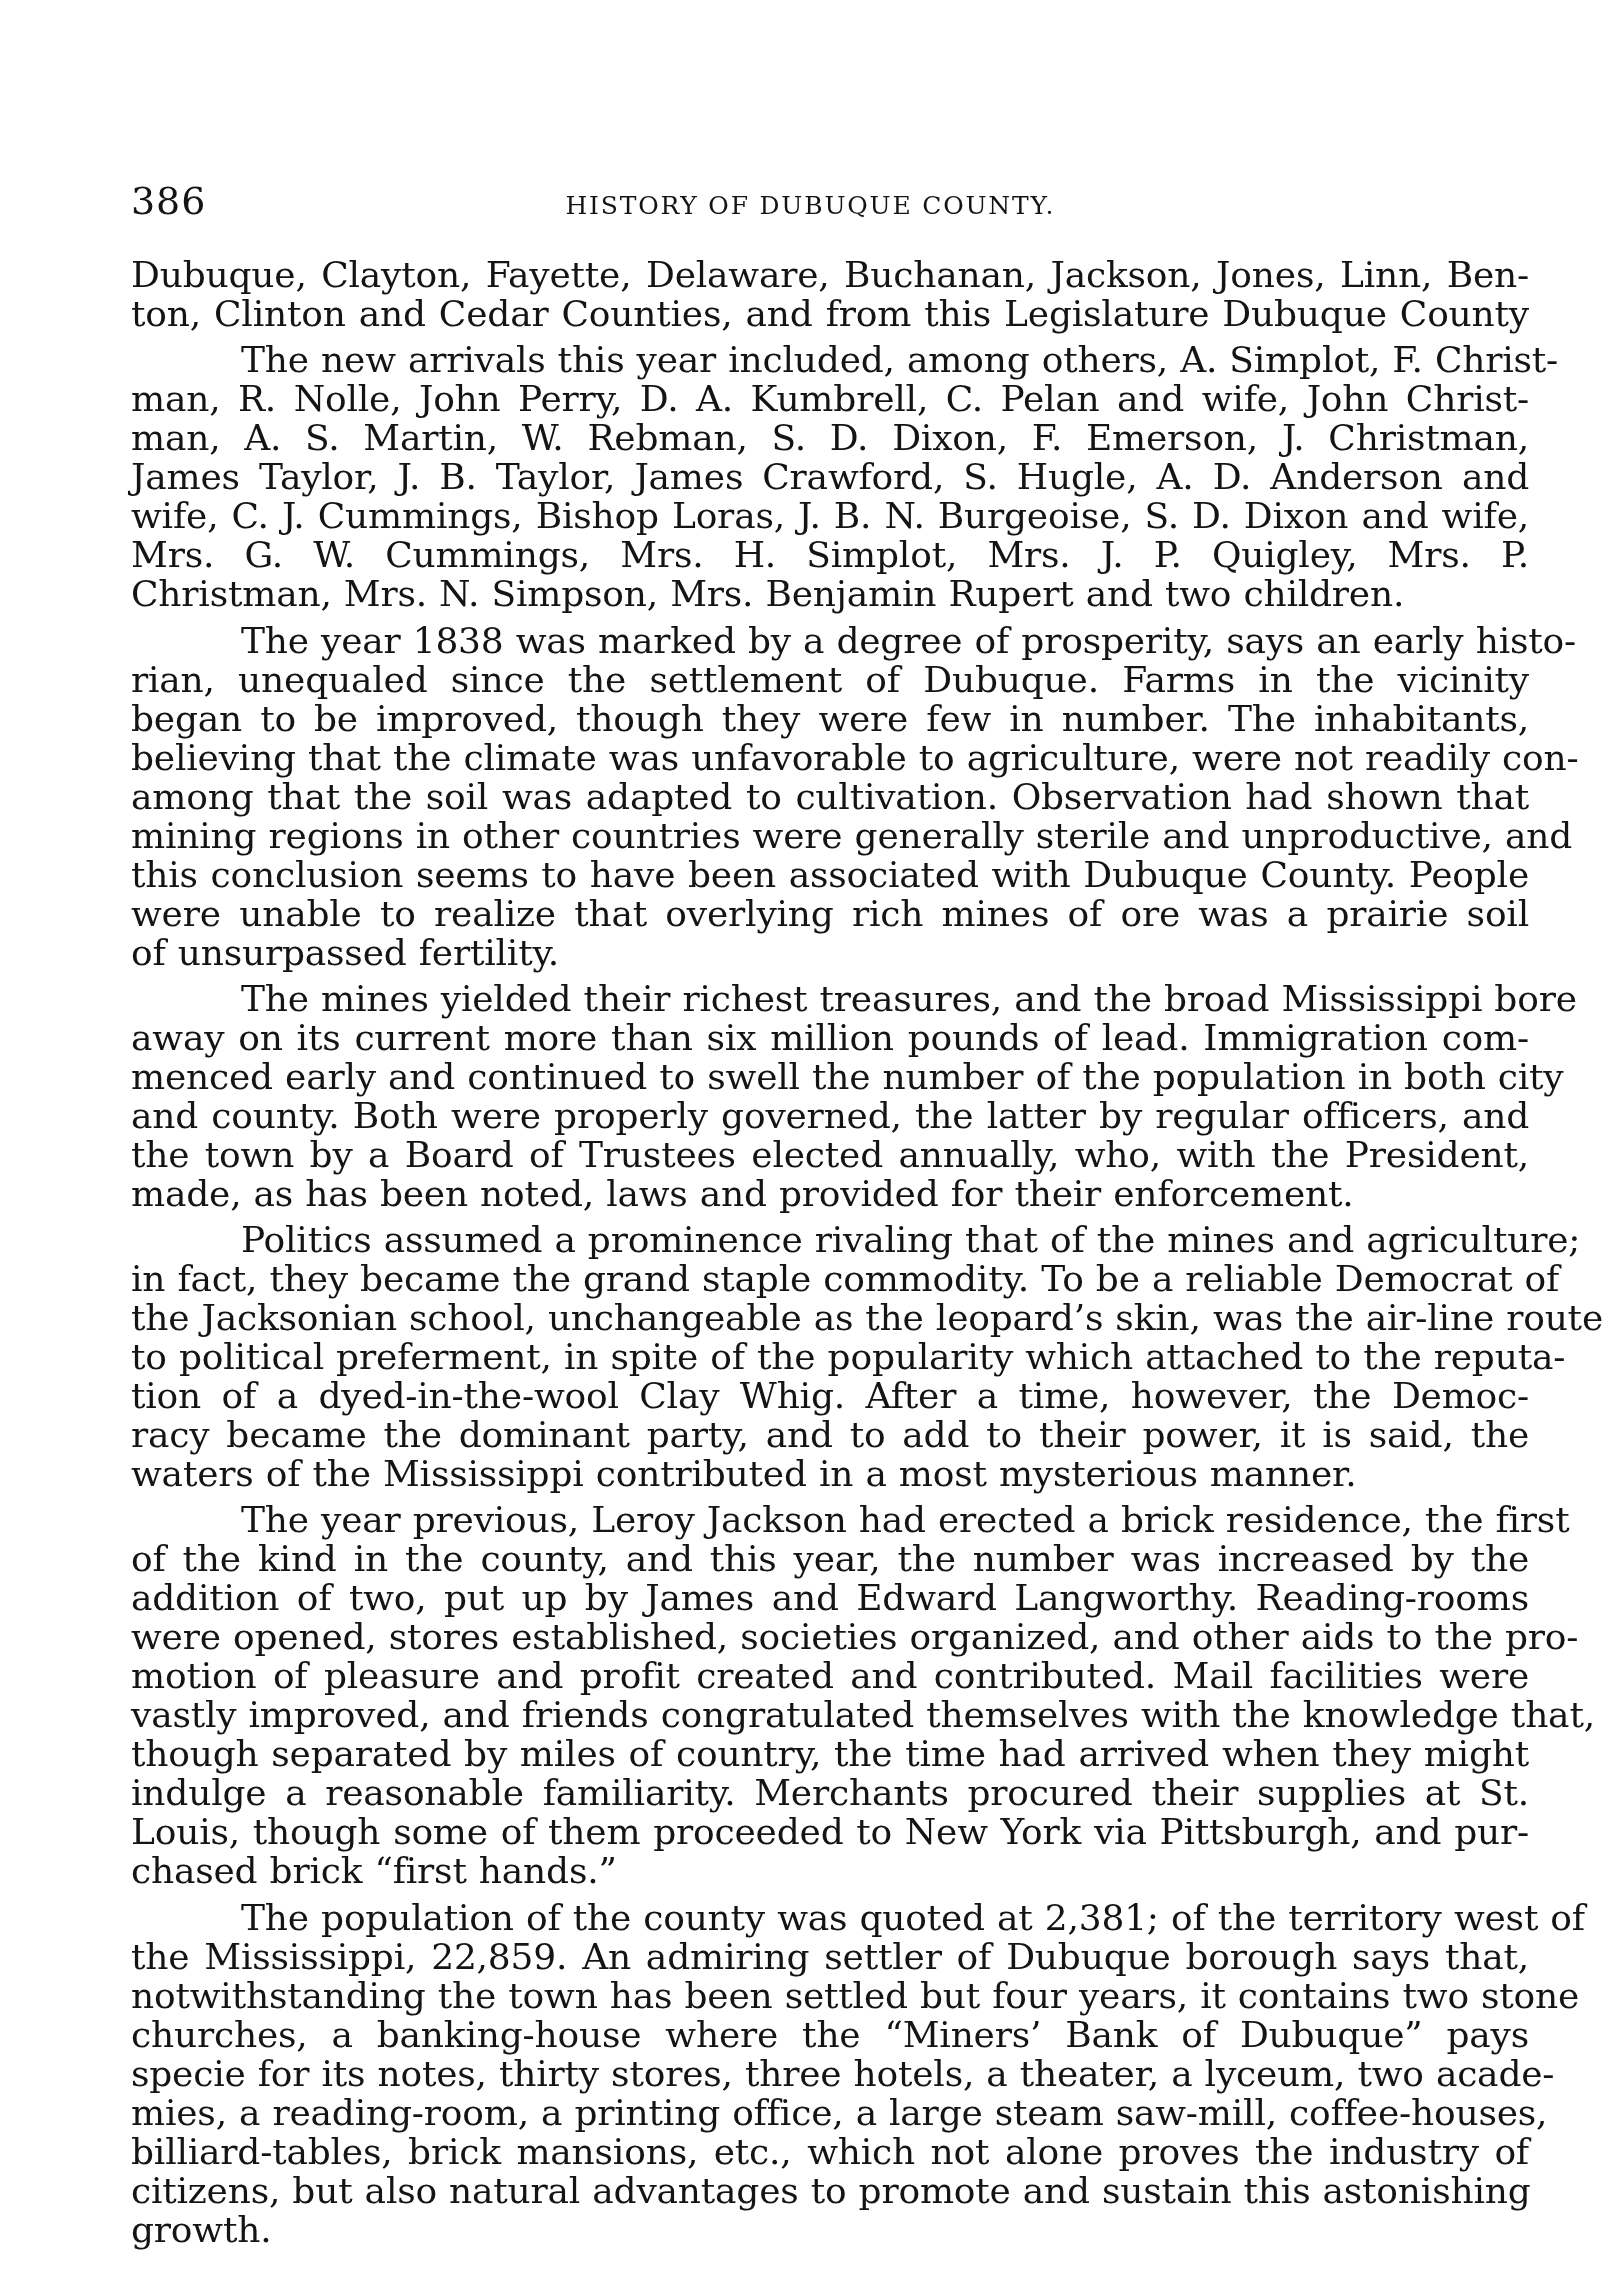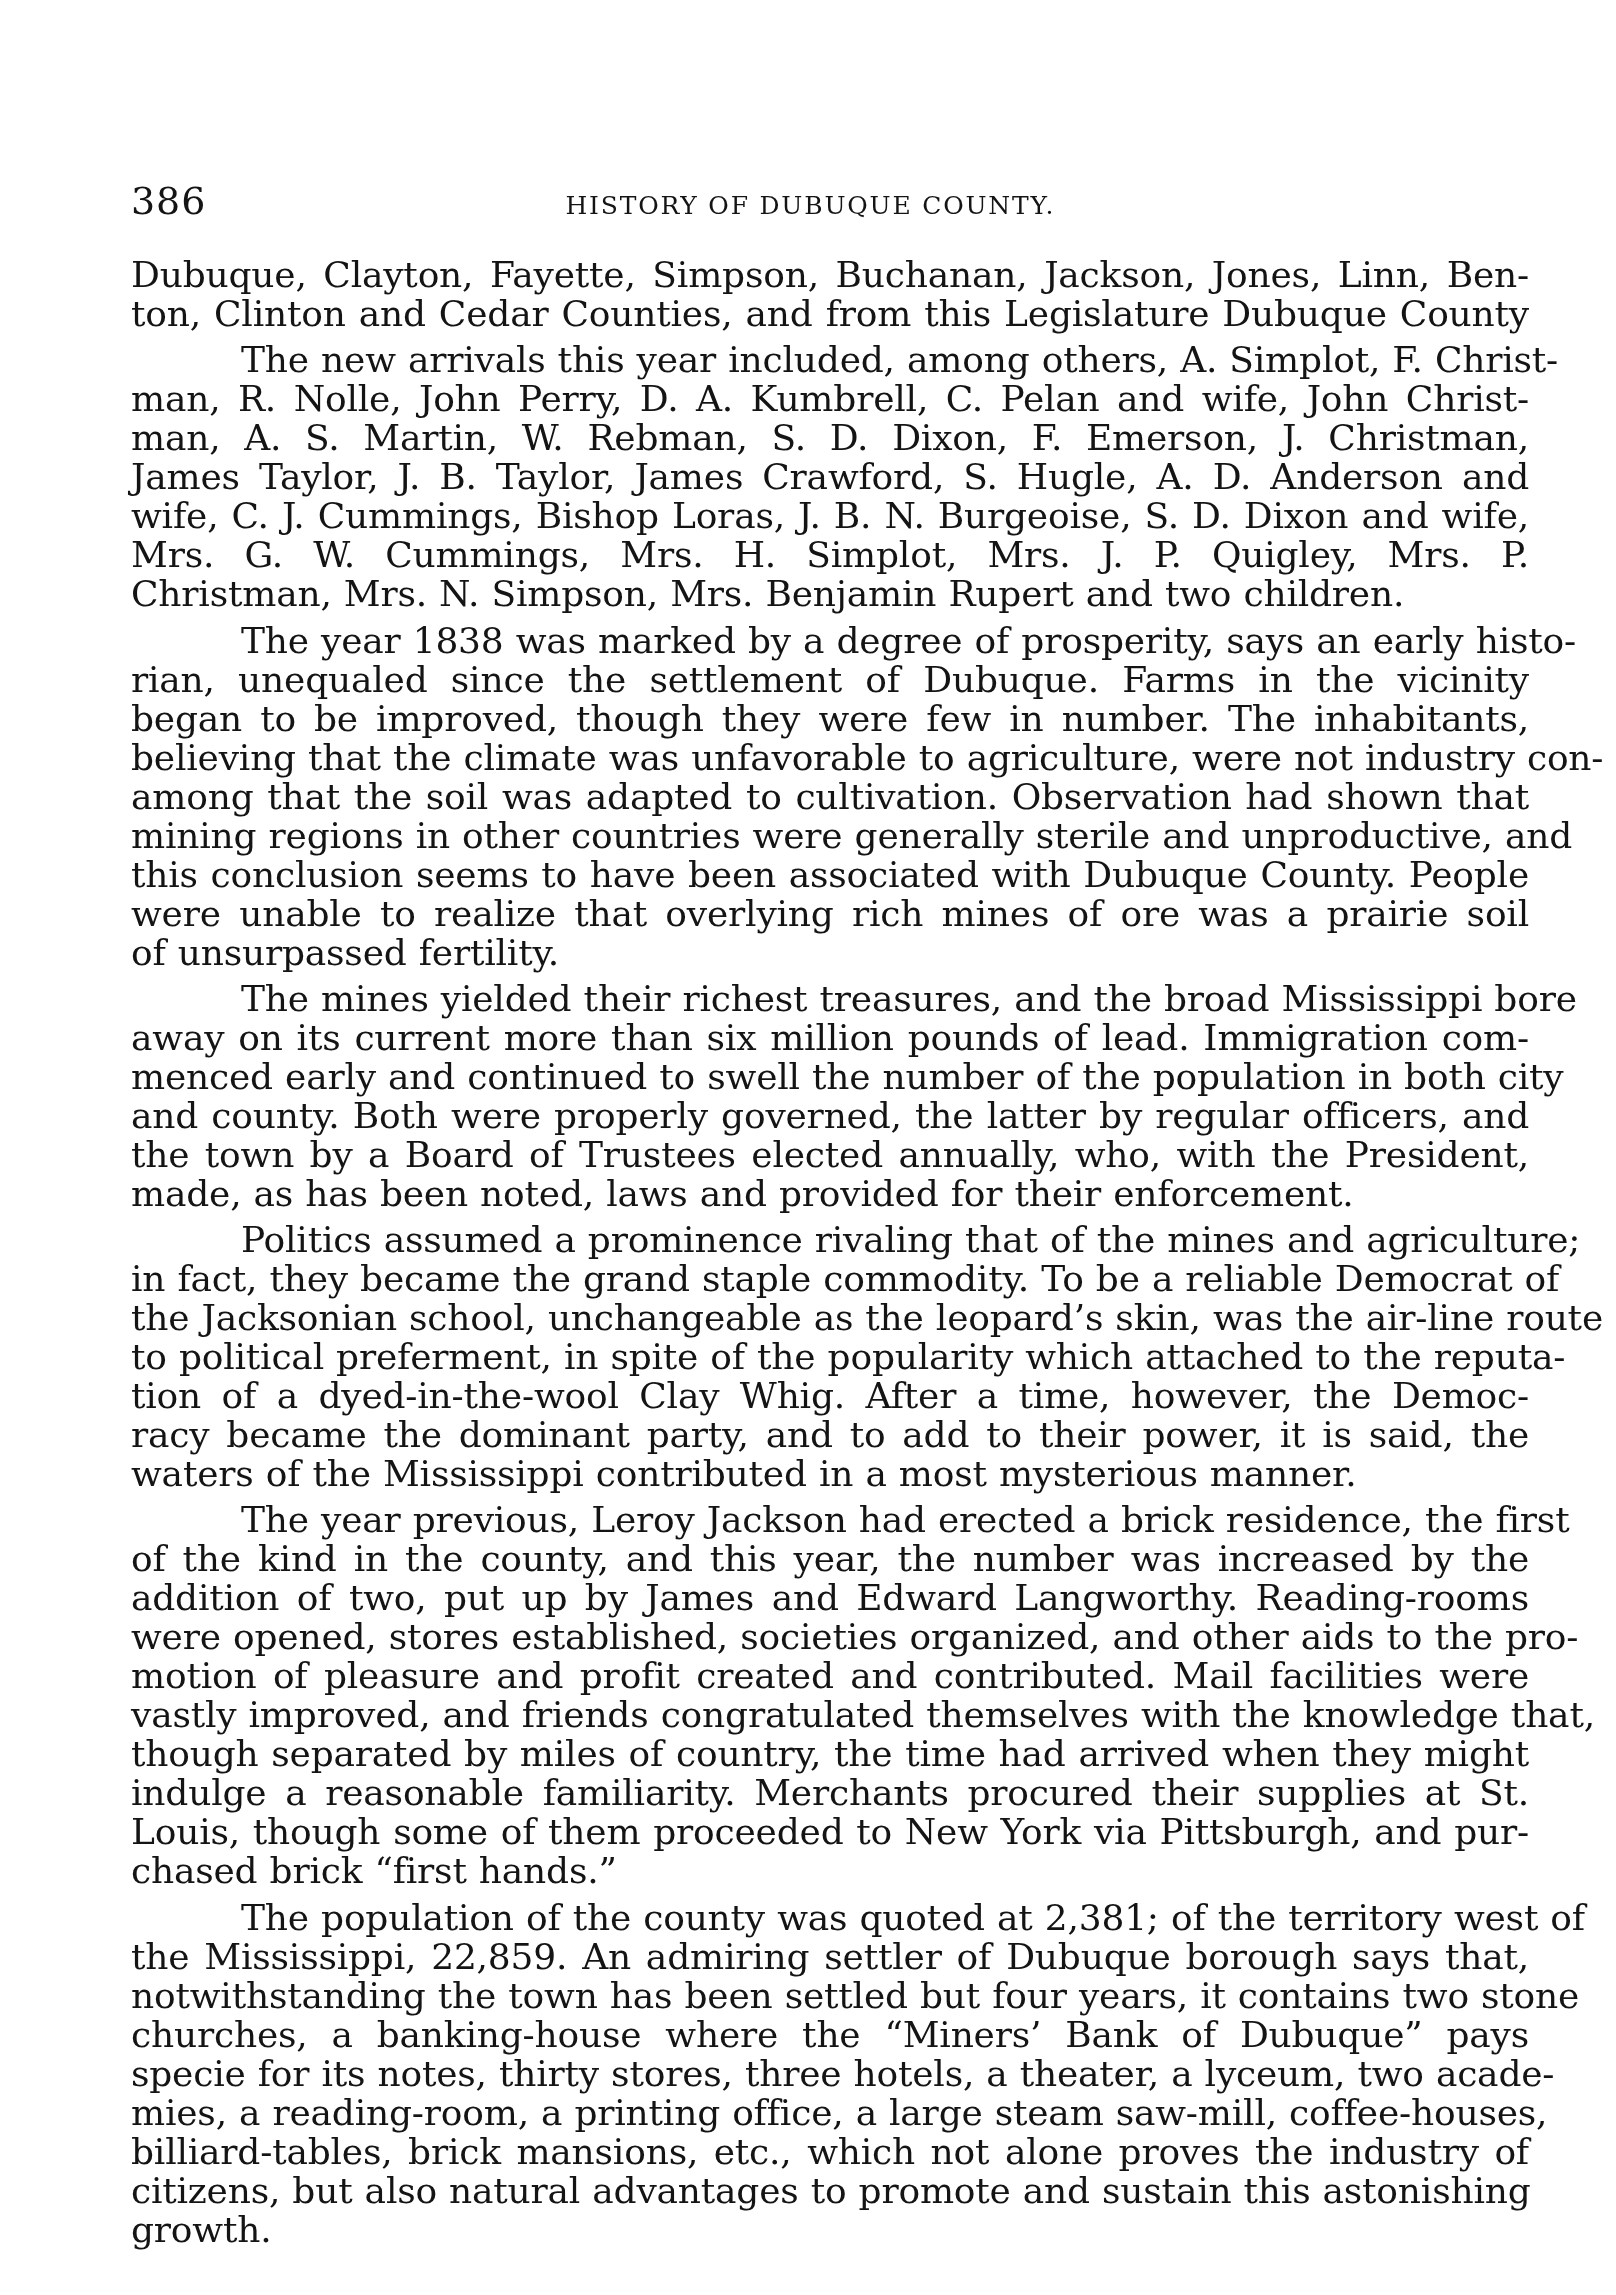--- a/index.html
+++ b/index.html
@@ -81,37 +81,37 @@
 <body>
 
 <div class="page">
   <div class="running-head">
     <span class="page-number">386</span>
     <span class="running-title">HISTORY OF DUBUQUE COUNTY.</span>
   </div>
 
   <div class="body-text" id="body-text">
       <div class="para">
-        <span class="line">Dubuque, Clayton, Fayette, Simpson, Buchanan, Jackson, Jones, Linn, Ben-</span>
+        <span class="line">Dubuque, Clayton, Fayette, Delaware, Buchanan, Jackson, Jones, Linn, Ben-</span>
         <span class="line">ton, Clinton and Cedar Counties, and from this Legislature Dubuque County</span>
       </div>
       <div class="para">
         <span class="line indent">The new arrivals this year included, among others, A. Simplot, F. Christ-</span>
         <span class="line">man, R. Nolle, John Perry, D. A. Kumbrell, C. Pelan and wife, John Christ-</span>
         <span class="line">man, A. S. Martin, W. Rebman, S. D. Dixon, F. Emerson, J. Christman,</span>
         <span class="line">James Taylor, J. B. Taylor, James Crawford, S. Hugle, A. D. Anderson and</span>
         <span class="line">wife, C. J. Cummings, Bishop Loras, J. B. N. Burgeoise, S. D. Dixon and wife,</span>
         <span class="line">Mrs. G. W. Cummings, Mrs. H. Simplot, Mrs. J. P. Quigley, Mrs. P.</span>
         <span class="line last">Christman, Mrs. N. Simpson, Mrs. Benjamin Rupert and two children.</span>
       </div>
       <div class="para">
         <span class="line indent">The year 1838 was marked by a degree of prosperity, says an early histo-</span>
         <span class="line">rian, unequaled since the settlement of Dubuque. Farms in the vicinity</span>
         <span class="line">began to be improved, though they were few in number. The inhabitants,</span>
-        <span class="line">believing that the climate was unfavorable to agriculture, were not industry con-</span>
+        <span class="line">believing that the climate was unfavorable to agriculture, were not readily con-</span>
         <span class="line">among that the soil was adapted to cultivation. Observation had shown that</span>
         <span class="line">mining regions in other countries were generally sterile and unproductive, and</span>
         <span class="line">this conclusion seems to have been associated with Dubuque County. People</span>
         <span class="line">were unable to realize that overlying rich mines of ore was a prairie soil</span>
         <span class="line last">of unsurpassed fertility.</span>
       </div>
       <div class="para">
         <span class="line indent">The mines yielded their richest treasures, and the broad Mississippi bore</span>
         <span class="line">away on its current more than six million pounds of lead. Immigration com-</span>
         <span class="line">menced early and continued to swell the number of the population in both city</span>

